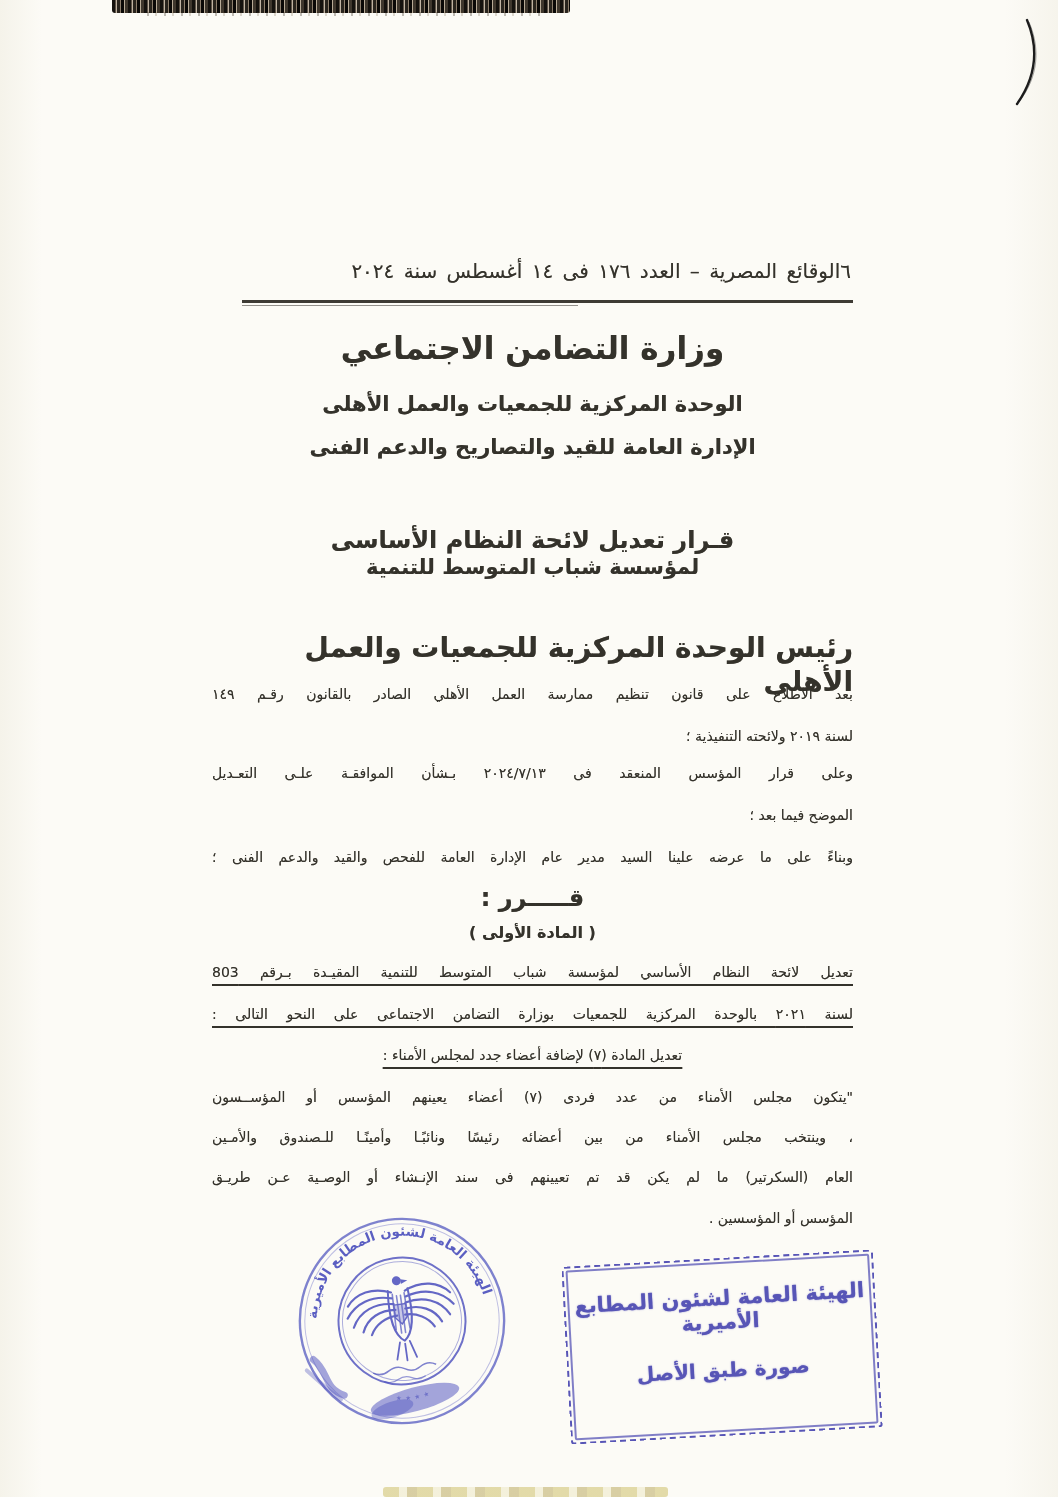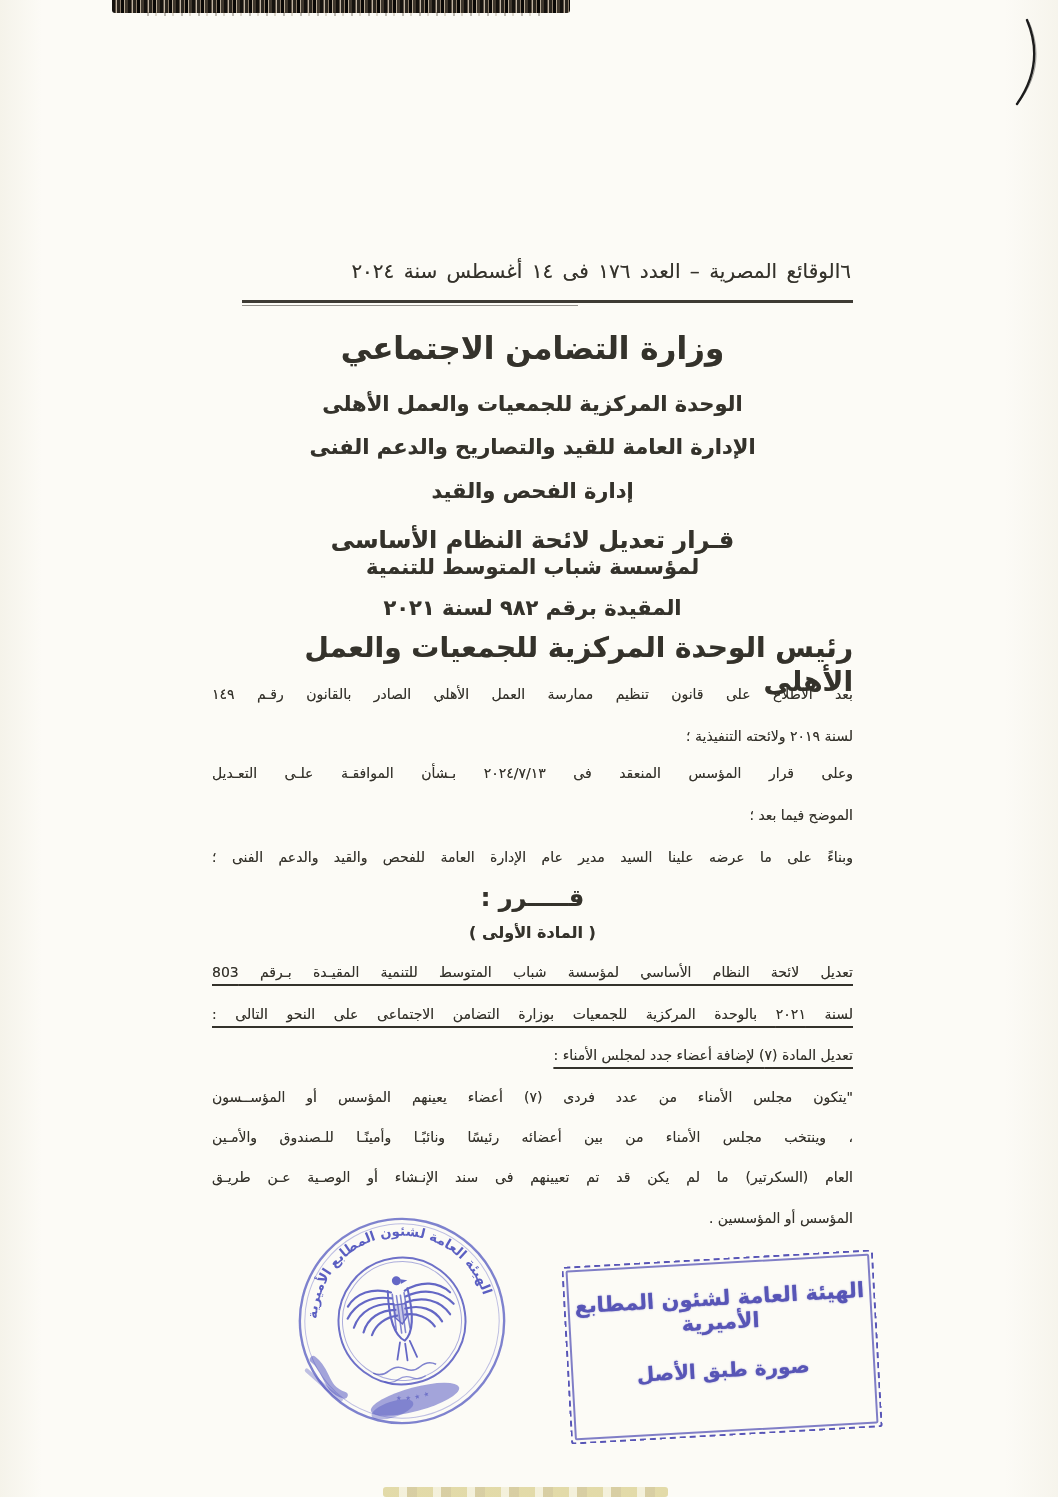--- a/index.html
+++ b/index.html
@@ -7,21 +7,21 @@
     position:relative; width:1058px; height:1497px; overflow:hidden;
     background:linear-gradient(90deg,#f5f3ea,#fcfbf6 4%,#fcfbf6 95%,#f6f4ec);
     font-family:"DejaVu Sans",sans-serif; direction:rtl; color:#34322b;
   }
   .content{position:absolute; top:0; bottom:0; right:205px; left:212px;
     text-shadow:0 0 .6px rgba(58,54,44,.55);}
   .ln{position:absolute; left:0; right:0; line-height:34px; font-size:14px; text-align:right; white-space:normal;}
   .c{text-align:center;}
   .b{font-weight:bold;}
   .just{text-align:justify; text-align-last:justify;}
-  .ul{text-decoration:underline; text-underline-offset:7px; text-decoration-thickness:1.5px;}
+  .ul{text-decoration:underline; text-underline-offset:7px; text-decoration-thickness:1.5px;text-align:center;}
   .hdr{position:absolute; top:256px; left:0; right:0; display:flex; align-items:flex-end; font-size:20px; line-height:30px;}
   .hdr .num{padding-right:2px;}
   .hdr .gz{flex:1; text-align:right; padding-left:14px; word-spacing:3px;}
   .rule{position:absolute; top:300px; left:30px; right:0; border-top:3px solid #3e3b34;}
   .rule::after{content:""; position:absolute; left:0; top:2px; width:55%; border-top:1px solid rgba(62,59,52,.55);}
   .title{top:326px; font-size:31px; line-height:44px;}
   .sub{font-size:21px; line-height:30px;}
   .dtitle{top:509px; font-size:24px; line-height:36px;margin-top:13px;}
   .issuer{top:631px; font-size:28px; line-height:34px;}
   .qarrar{top:881px; font-size:24px; line-height:34px; letter-spacing:1px;}
@@ -63,25 +63,23 @@
 
     <div class="hdr">
       <div class="num">٦</div>
       <div class="gz">الوقائع المصرية – العدد ١٧٦ فى ١٤ أغسطس سنة ٢٠٢٤</div>
     </div>
     <div class="rule"></div>
 
     <div class="ln c b title">وزارة التضامن الاجتماعي</div>
     <div class="ln c b sub" style="top:389px">الوحدة المركزية للجمعيات والعمل الأهلى</div>
     <div class="ln c b sub" style="top:432px">الإدارة العامة للقيد والتصاريح والدعم الفنى</div>
-    <div class="ln c b sub" style="top:476px">إدارة الفحص والقيد</div>
 
     <div class="ln c b dtitle">قـرار تعديل لائحة النظام الأساسى</div>
     <div class="ln c b sub" style="top:552px">لمؤسسة شباب المتوسط للتنمية</div>
-    <div class="ln c b sub" style="top:593px">المقيدة برقم ٩٨٢ لسنة ٢٠٢١</div>
     <div class="ln b issuer">رئيس الوحدة المركزية للجمعيات والعمل الأهلى</div>
 
     <div class="ln just" style="top:677px">بعد الاطلاع على قانون تنظيم ممارسة العمل الأهلي الصادر بالقانون رقـم ١٤٩</div>
     <div class="ln" style="top:719px">لسنة ٢٠١٩ ولائحته التنفيذية ؛</div>
     <div class="ln just" style="top:756px">وعلى قرار المؤسس المنعقد فى ٢٠٢٤/٧/١٣ بـشأن الموافقـة علـى التعـديل</div>
     <div class="ln" style="top:798px">الموضح فيما بعد ؛</div>
     <div class="ln just" style="top:840px">وبناءً على ما عرضه علينا السيد مدير عام الإدارة العامة للفحص والقيد والدعم الفنى ؛</div>
 
     <div class="ln c b qarrar">قـــــرر :</div>
     <div class="ln c b arthead">( المادة الأولى )</div>

